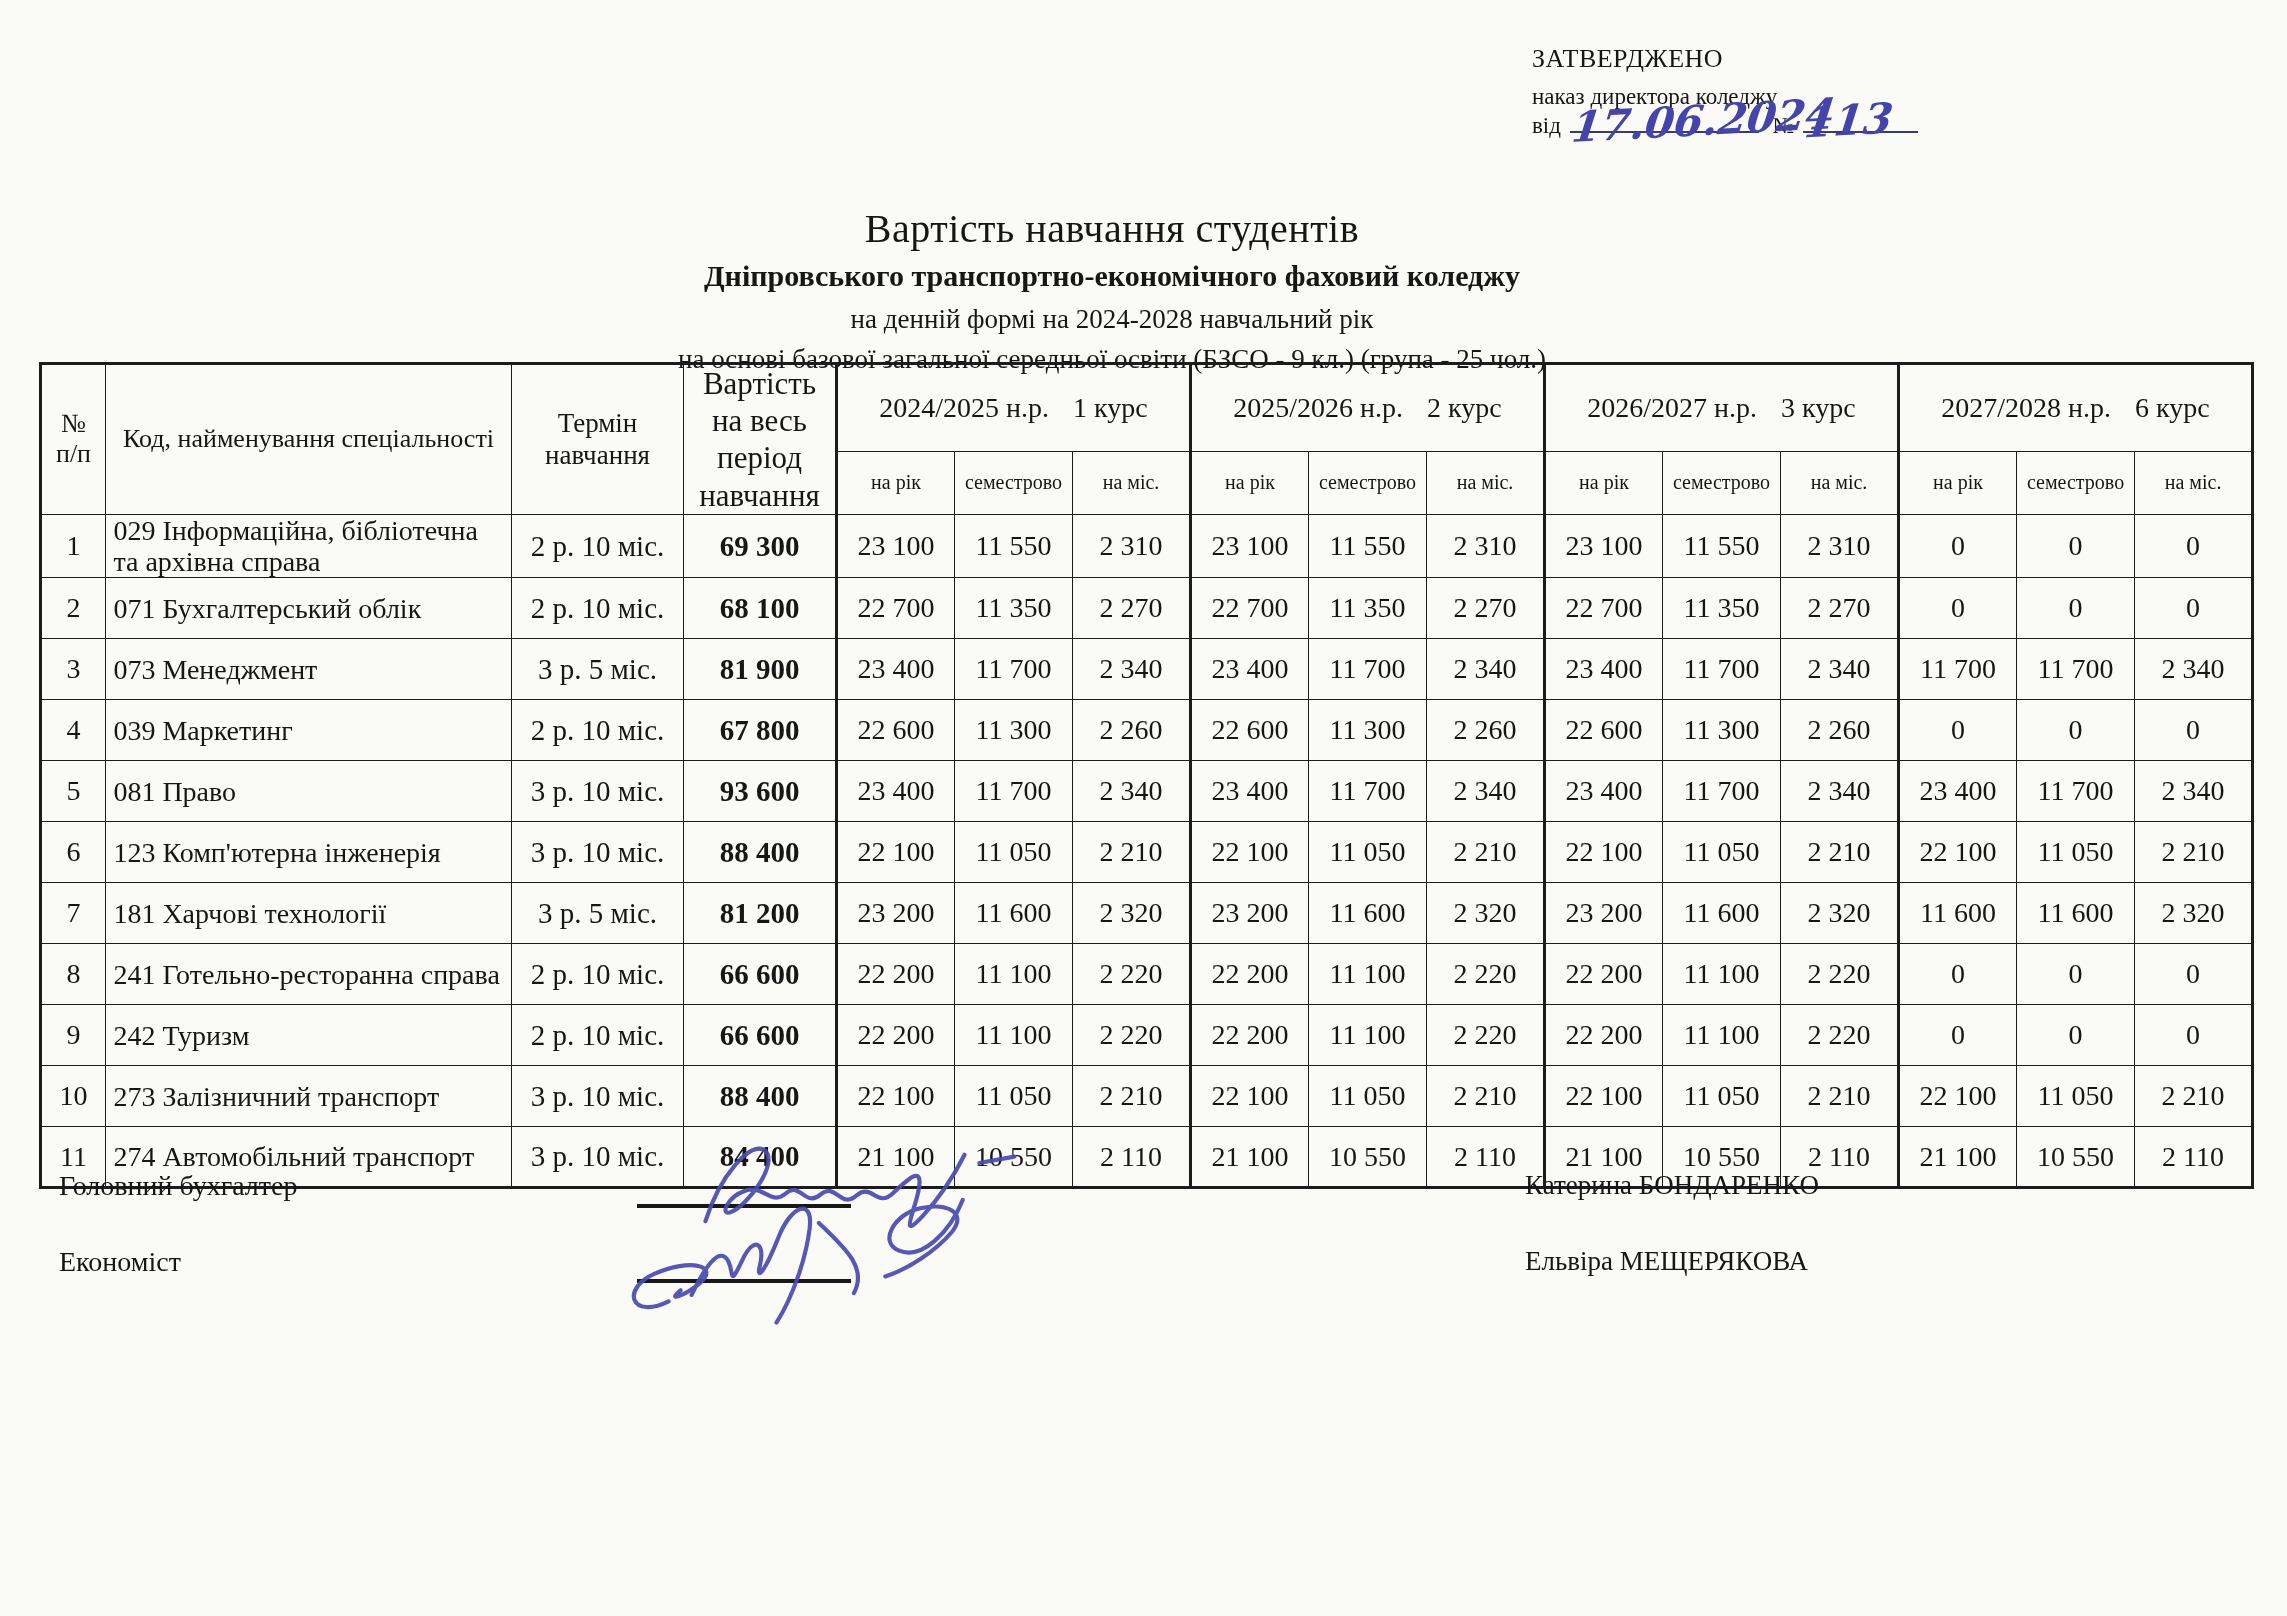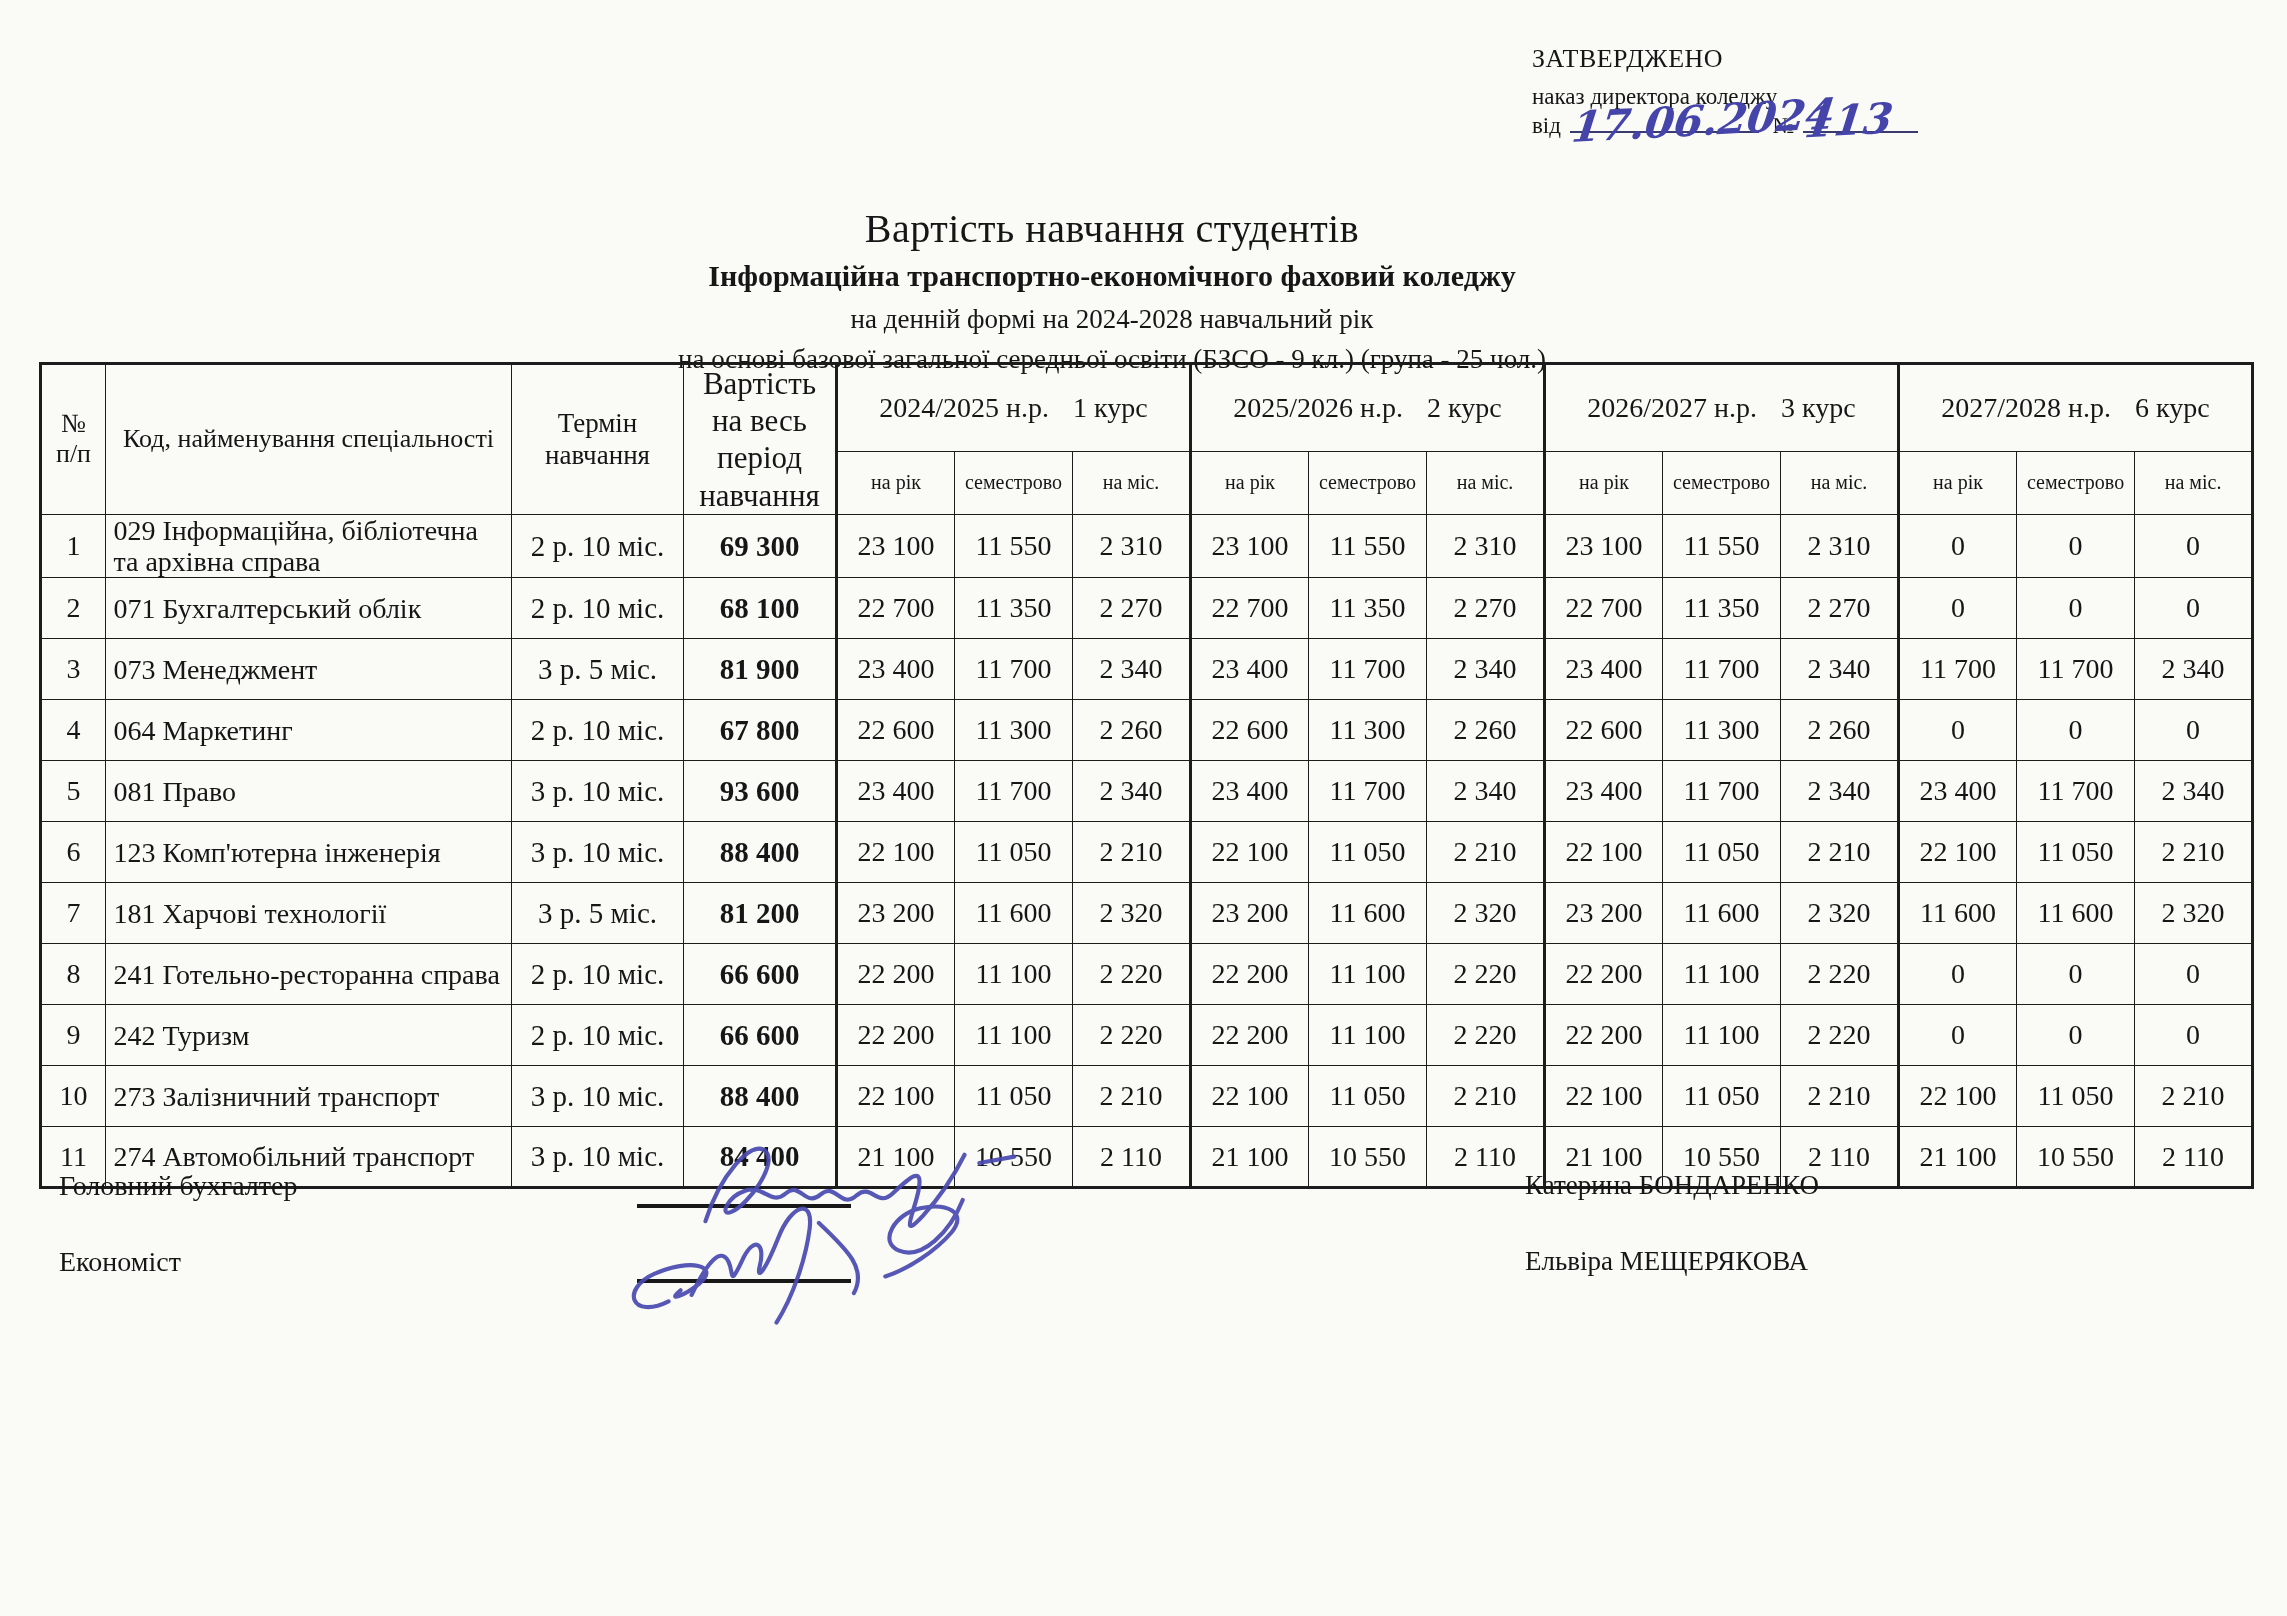--- a/index.html
+++ b/index.html
@@ -89,21 +89,21 @@
   <div class="approval">
     <div class="big">ЗАТВЕРДЖЕНО</div>
     <div class="small">наказ директора коледжу</div>
     <div class="approval-line">
       <span>від</span><span class="blank date-blank"><span class="handwriting">17.06.2024</span></span><span>№</span><span class="blank no-blank"><span class="handwriting">113</span></span>
     </div>
   </div>
 
   <div class="titles">
     <h1>Вартість навчання студентів</h1>
-    <h2>Інформаційна транспортно-економічного фаховий коледжу</h2>
+    <h2>Дніпровського транспортно-економічного фаховий коледжу</h2>
     <div class="t3">на денній формі на 2024-2028 навчальний рік</div>
     <div class="t4">на основі базової загальної середньої освіти (БЗСО - 9 кл.) (група - 25 чол.)</div>
   </div>
 
   <table class="tuition">
     <colgroup>
       <col style="width:65px">
         <col style="width:406px">
         <col style="width:172px">
         <col style="width:153px">
@@ -207,21 +207,21 @@
           <td class="c-val">2 340</td>
           <td class="c-val group-start">23 400</td>
           <td class="c-val">11 700</td>
           <td class="c-val">2 340</td>
           <td class="c-val group-start">11 700</td>
           <td class="c-val">11 700</td>
           <td class="c-val">2 340</td>
         </tr>
         <tr>
           <td class="c-num">4</td>
-          <td class="c-spec">064 Маркетинг</td>
+          <td class="c-spec">039 Маркетинг</td>
           <td class="c-term">2 р. 10 міс.</td>
           <td class="c-cost">67 800</td>
           <td class="c-val group-start">22 600</td>
           <td class="c-val">11 300</td>
           <td class="c-val">2 260</td>
           <td class="c-val group-start">22 600</td>
           <td class="c-val">11 300</td>
           <td class="c-val">2 260</td>
           <td class="c-val group-start">22 600</td>
           <td class="c-val">11 300</td>

